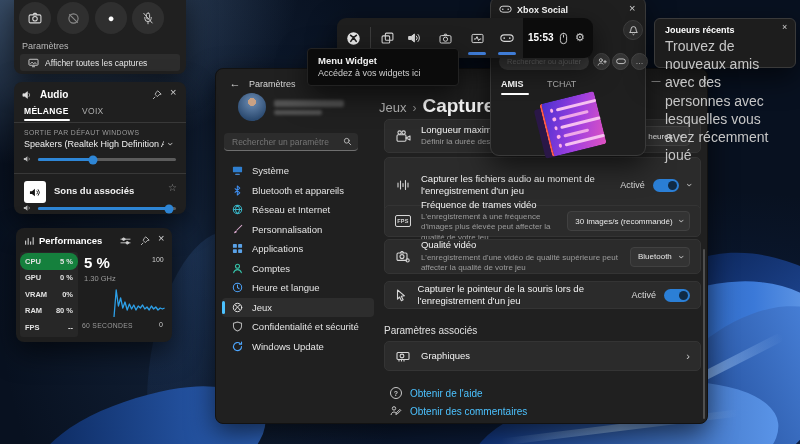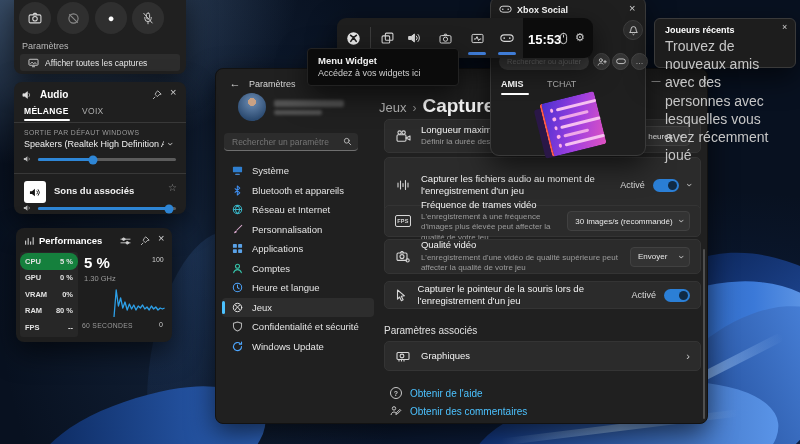--- a/index.html
+++ b/index.html
@@ -242,21 +242,21 @@
             <path d="M4.3 3l1-1.4h1.4l1 1.4"></path>
             <circle cx="11.6" cy="10.4" r="1.6"></circle>
           </svg>
         </span>
       <div>
         <div class="rt">Qualité vidéo</div>
         <div class="rd" style="max-width:210px">L'enregistrement d'une vidéo de qualité supérieure peut affecter la qualité de votre jeu</div>
       </div>
       <div class="right">
         <div class="dd" style="min-width:60px;justify-content:space-between">
-            <span>Envoyer</span>
+            <span>Bluetooth</span>
             <span class="chev">›</span>
           </div>
       </div>
     </div>
 
     <div class="card" style="top:212px;height:28px">
       <span class="ico" style="width:16px;margin-right:10px">
           <svg width="12" height="13" viewBox="0 0 12 13" fill="none" stroke="#d6d6d6" stroke-width="1.1" stroke-linejoin="round">
             <path d="M2.5 1l7 5.8-3.2.4 1.8 3.6-1.7.9-1.8-3.7-2.1 2.2z"></path>
           </svg>
@@ -429,21 +429,21 @@
           </svg>
         </span>
       </div>
 
     <div class="uline" style="left:68px"></div>
     <div class="uline" style="left:99px"></div>
     <div class="uline" style="left:131px"></div>
     <div class="uline" style="left:161px"></div>
 
     <div class="w" style="left:186px;top:0;width:70px;height:40px;background:#0c0c0c;border-radius:0 9px 9px 0">
-      <span class="w" style="left:5px;top:14px;font-size:13px;font-weight:bold;color:#fff">15:53</span>
+      <span class="w" style="left:5px;top:14px;font-size:10px;font-weight:bold;color:#fff">15:53</span>
       <span class="ico w" style="left:36px;top:14px">
           <svg width="9" height="13" viewBox="0 0 13 17" fill="none" stroke="#d0d0d0" stroke-width="1.4" stroke-linecap="round">
             <rect x="2" y="1" width="9" height="15" rx="4.5"></rect>
             <line x1="6.5" y1="3.5" x2="6.5" y2="6.5"></line>
           </svg>
         </span>
       <span class="w" style="left:52px;top:13px;font-size:11px;color:#d0d0d0">⚙</span>
     </div>
   </div>
 

